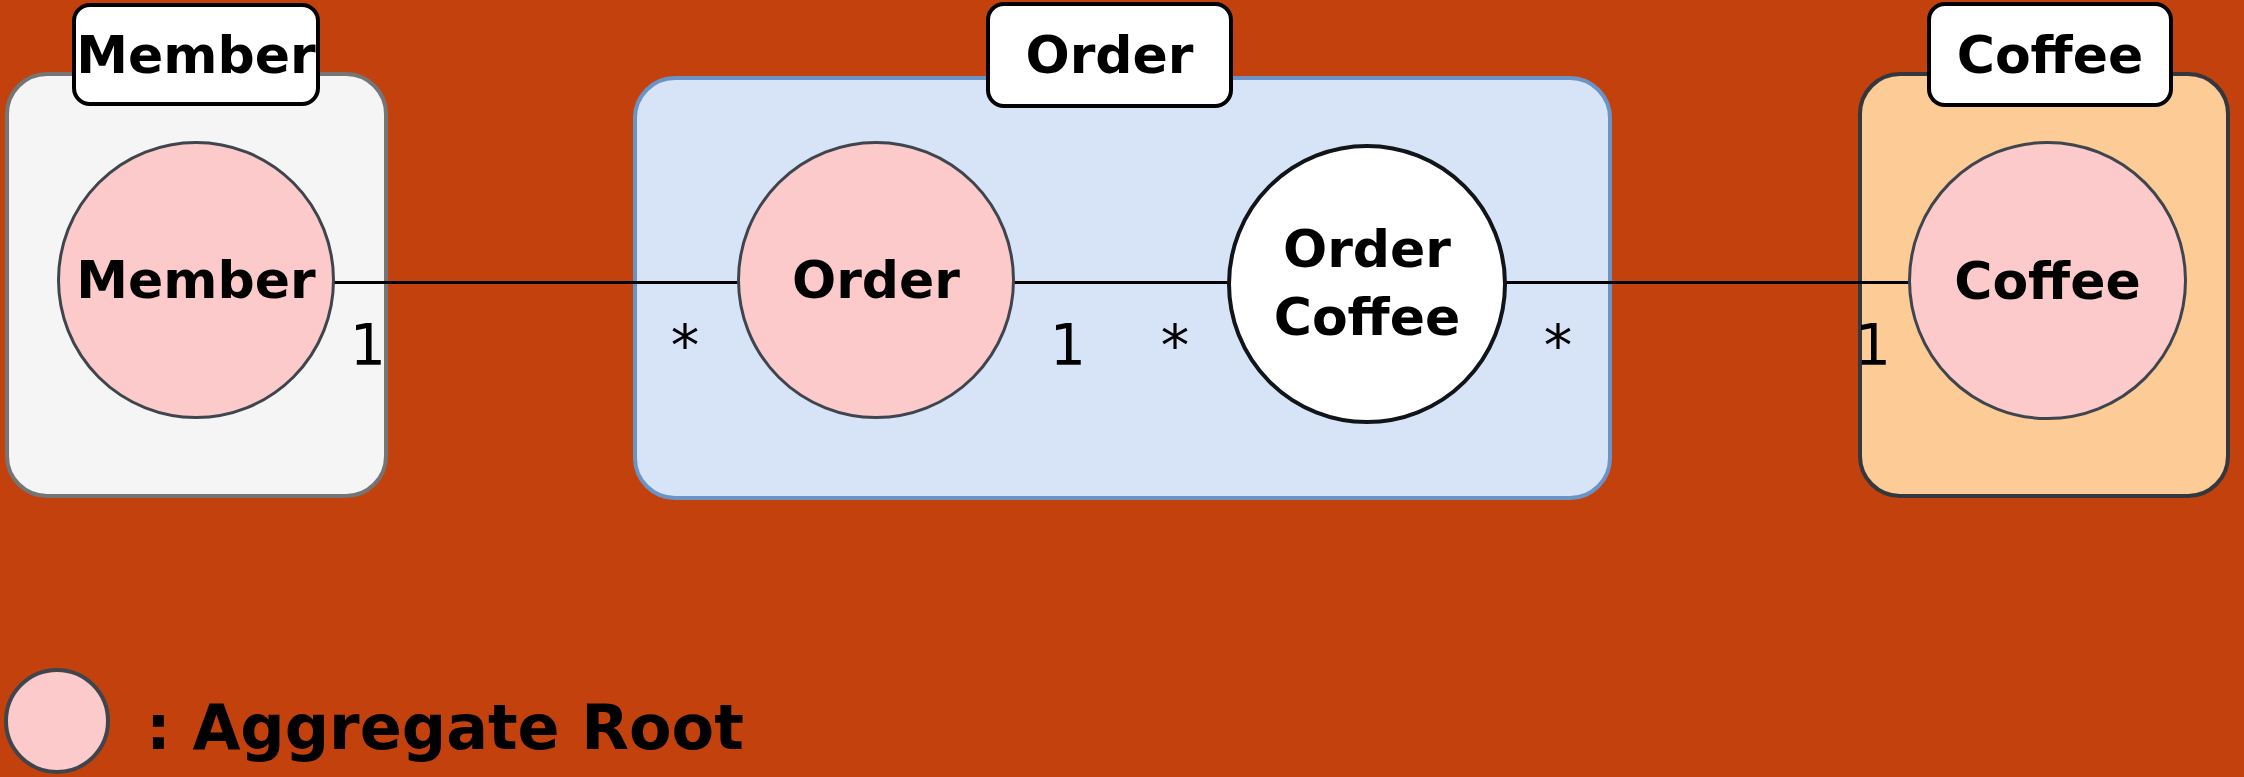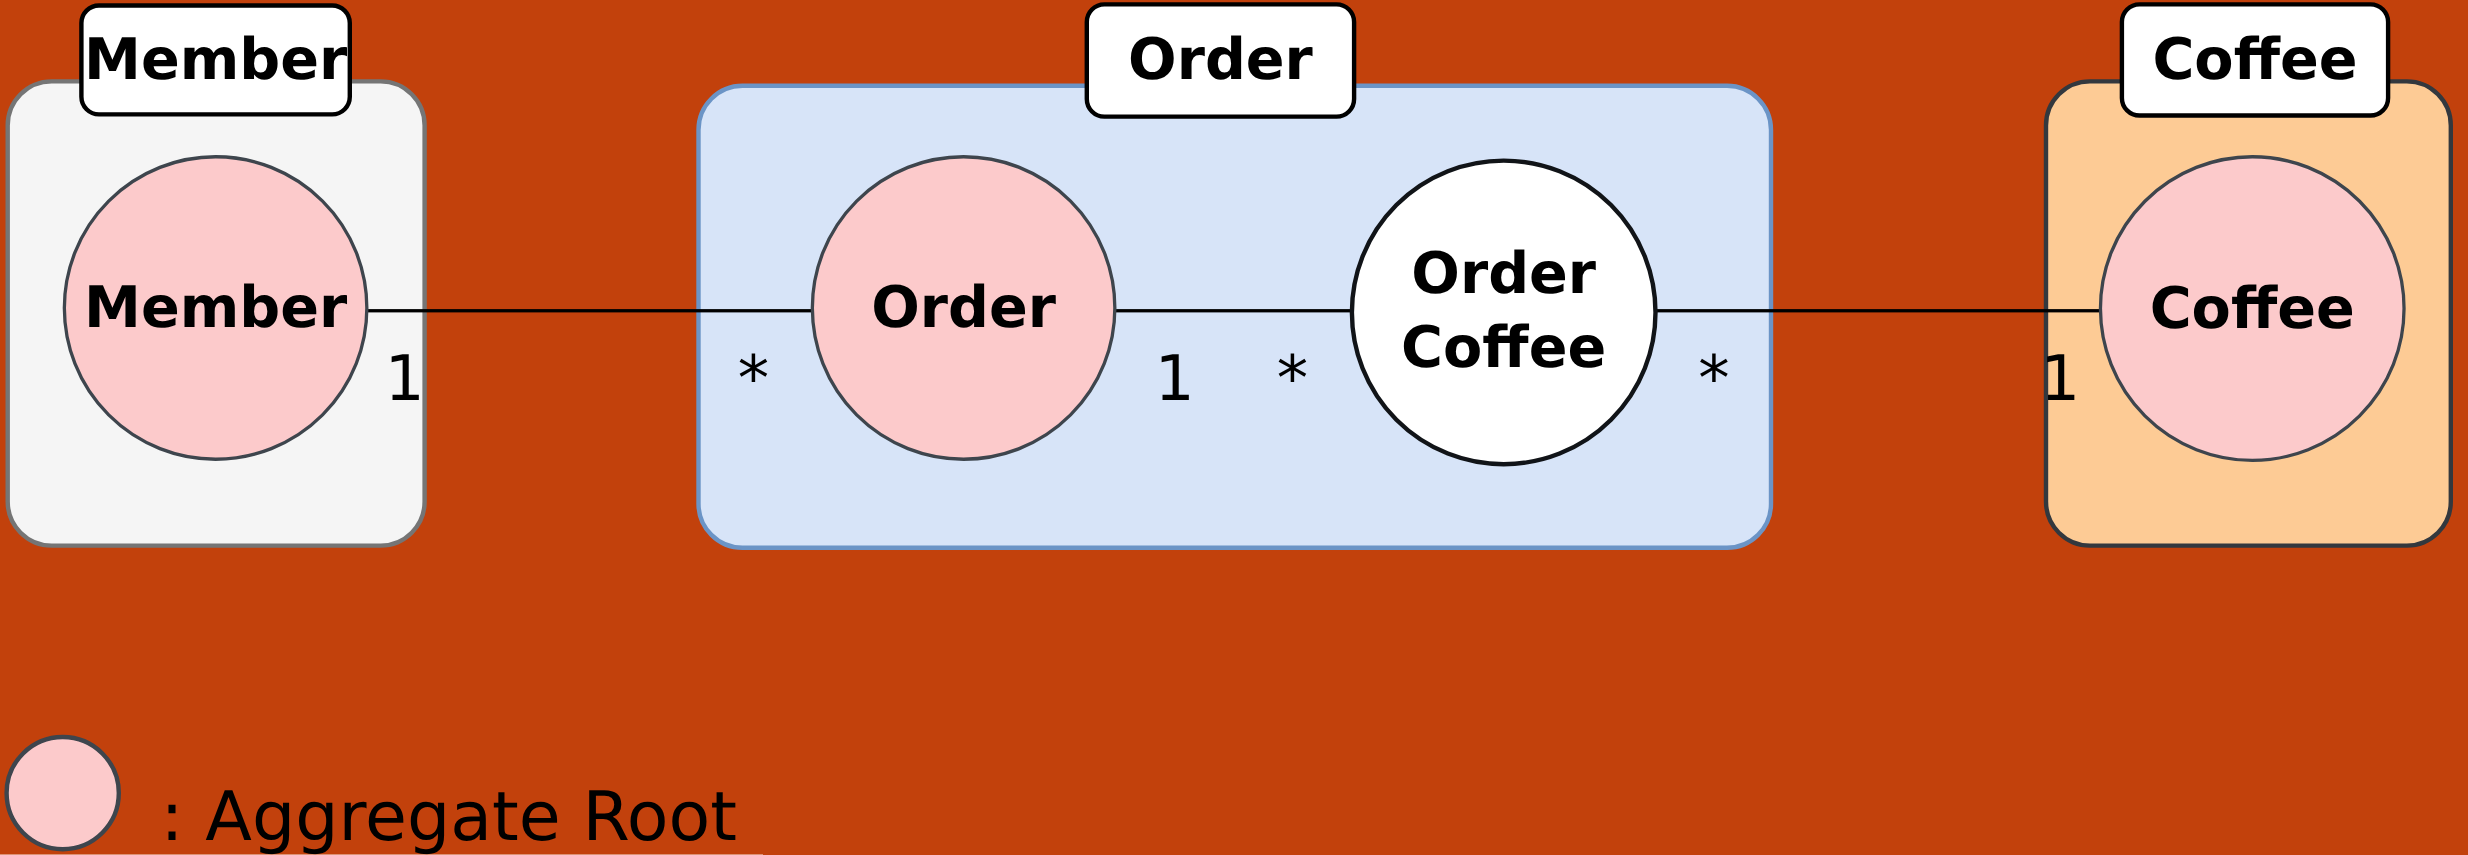--- a/index.html
+++ b/index.html
@@ -79,24 +79,23 @@
     left:4px; top:668px; width:106px; height:106px;
     border-radius:50%;
     background:#FCCACB;
     border:4px solid #3E454D;
     box-sizing:border-box;
     z-index:1;
   }
   .legend-text {
     position:absolute;
     left:146px; top:697px;
-    font-size:62px; font-weight:400; line-height:1;
+    font-size:62px; font-weight:700; line-height:1;
     z-index:1;
     white-space:nowrap;
-    margin-top:15px;
   }
 </style>
 </head>
 <body>
 
 <div class="canvas">
 
   <div class="agg-box box-member"></div>
   <div class="agg-box box-order"></div>
   <div class="agg-box box-coffee"></div>

